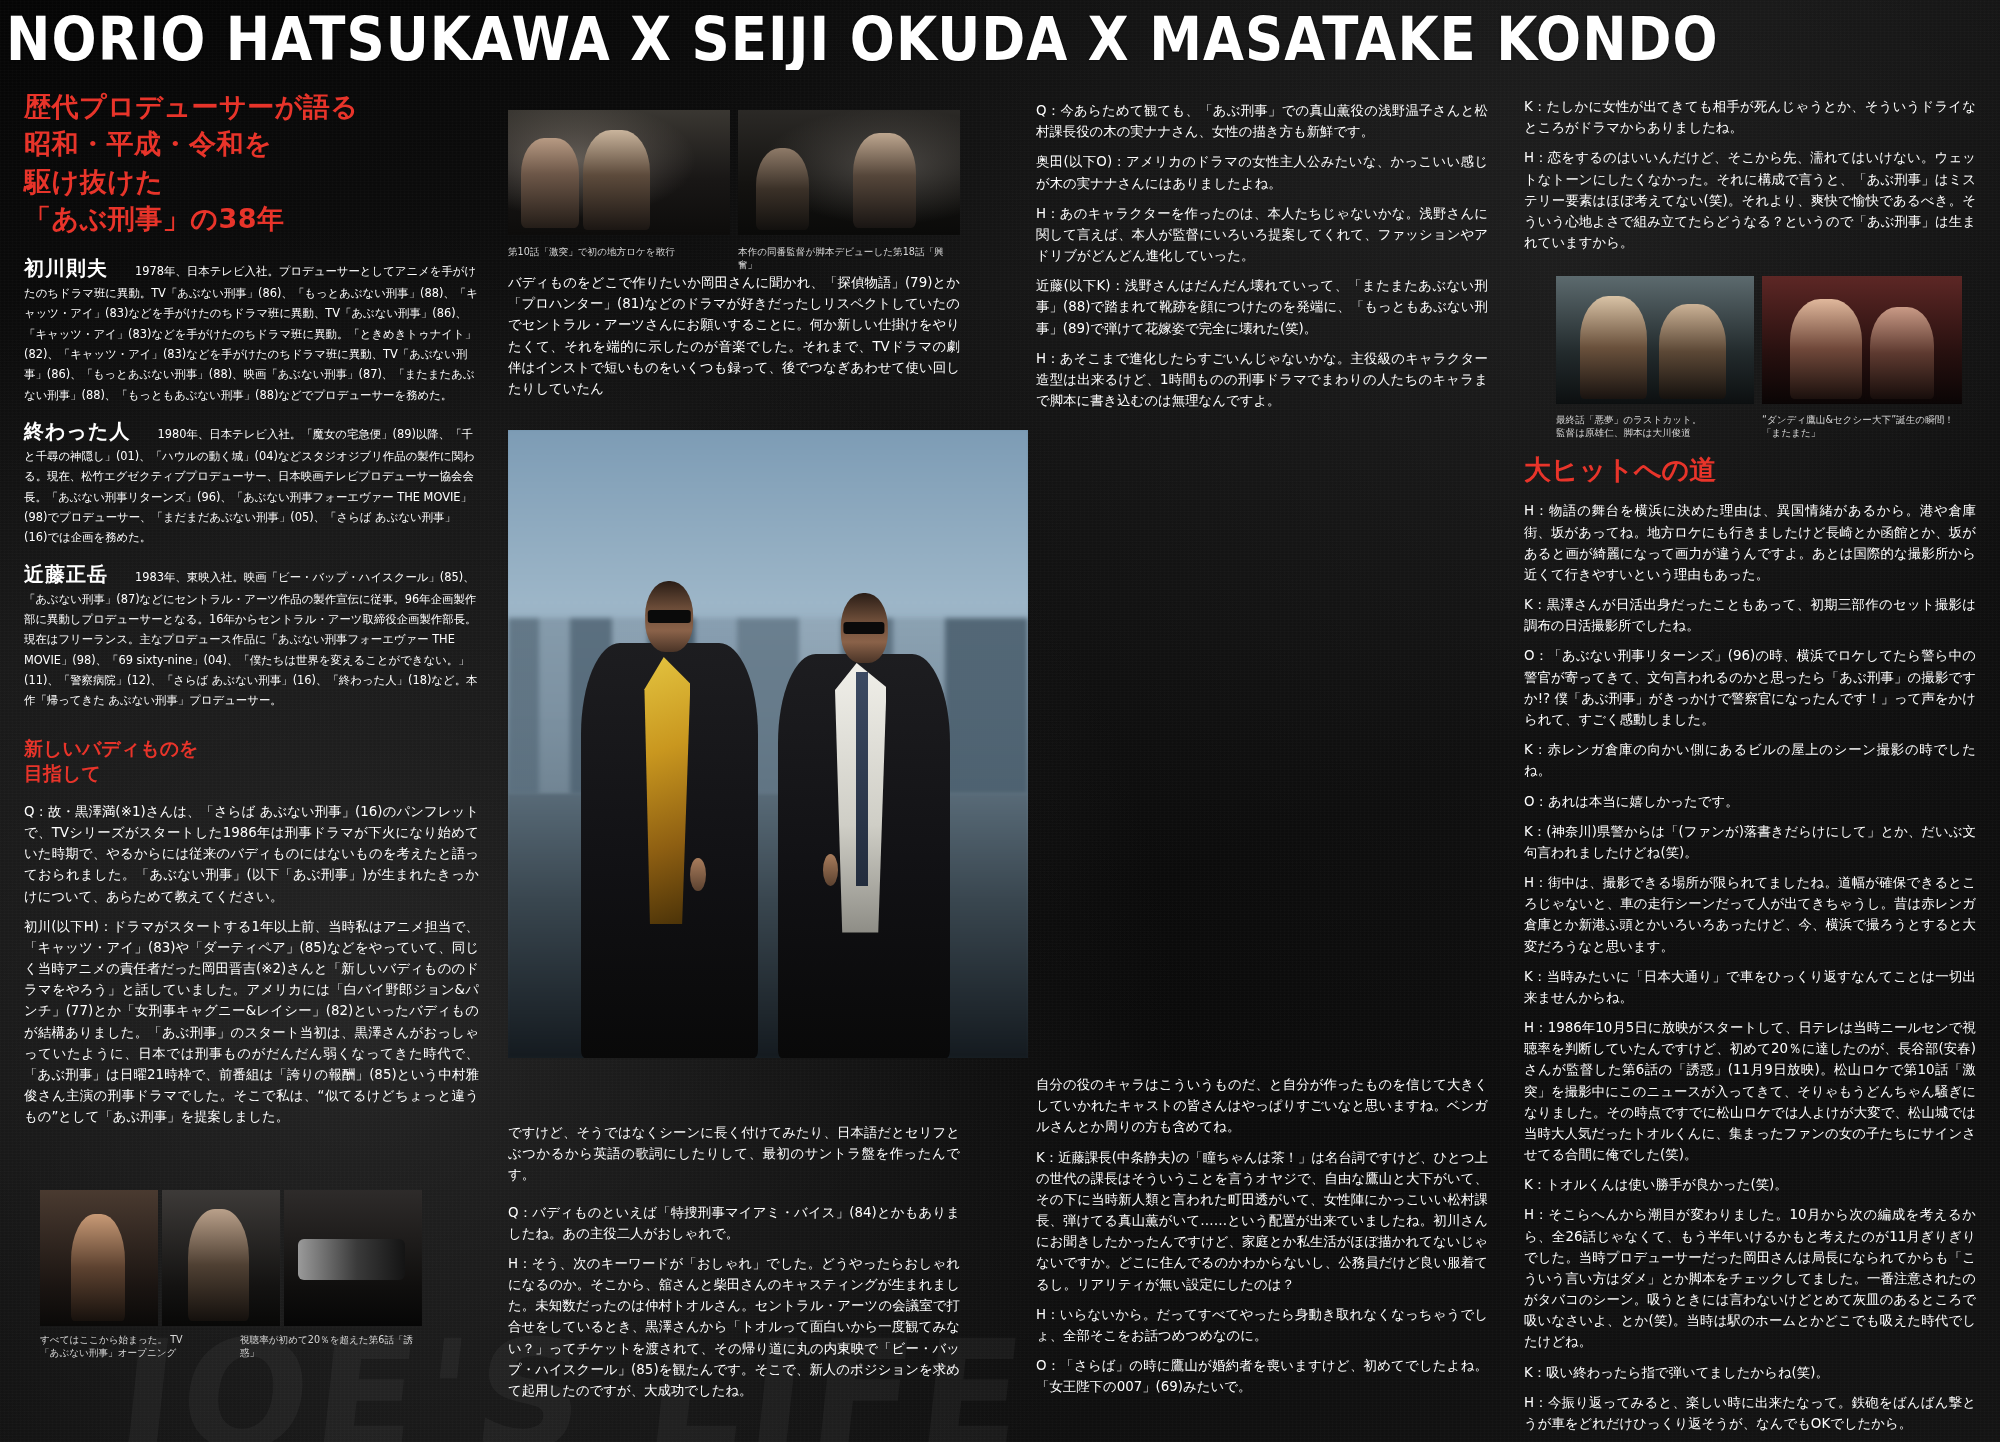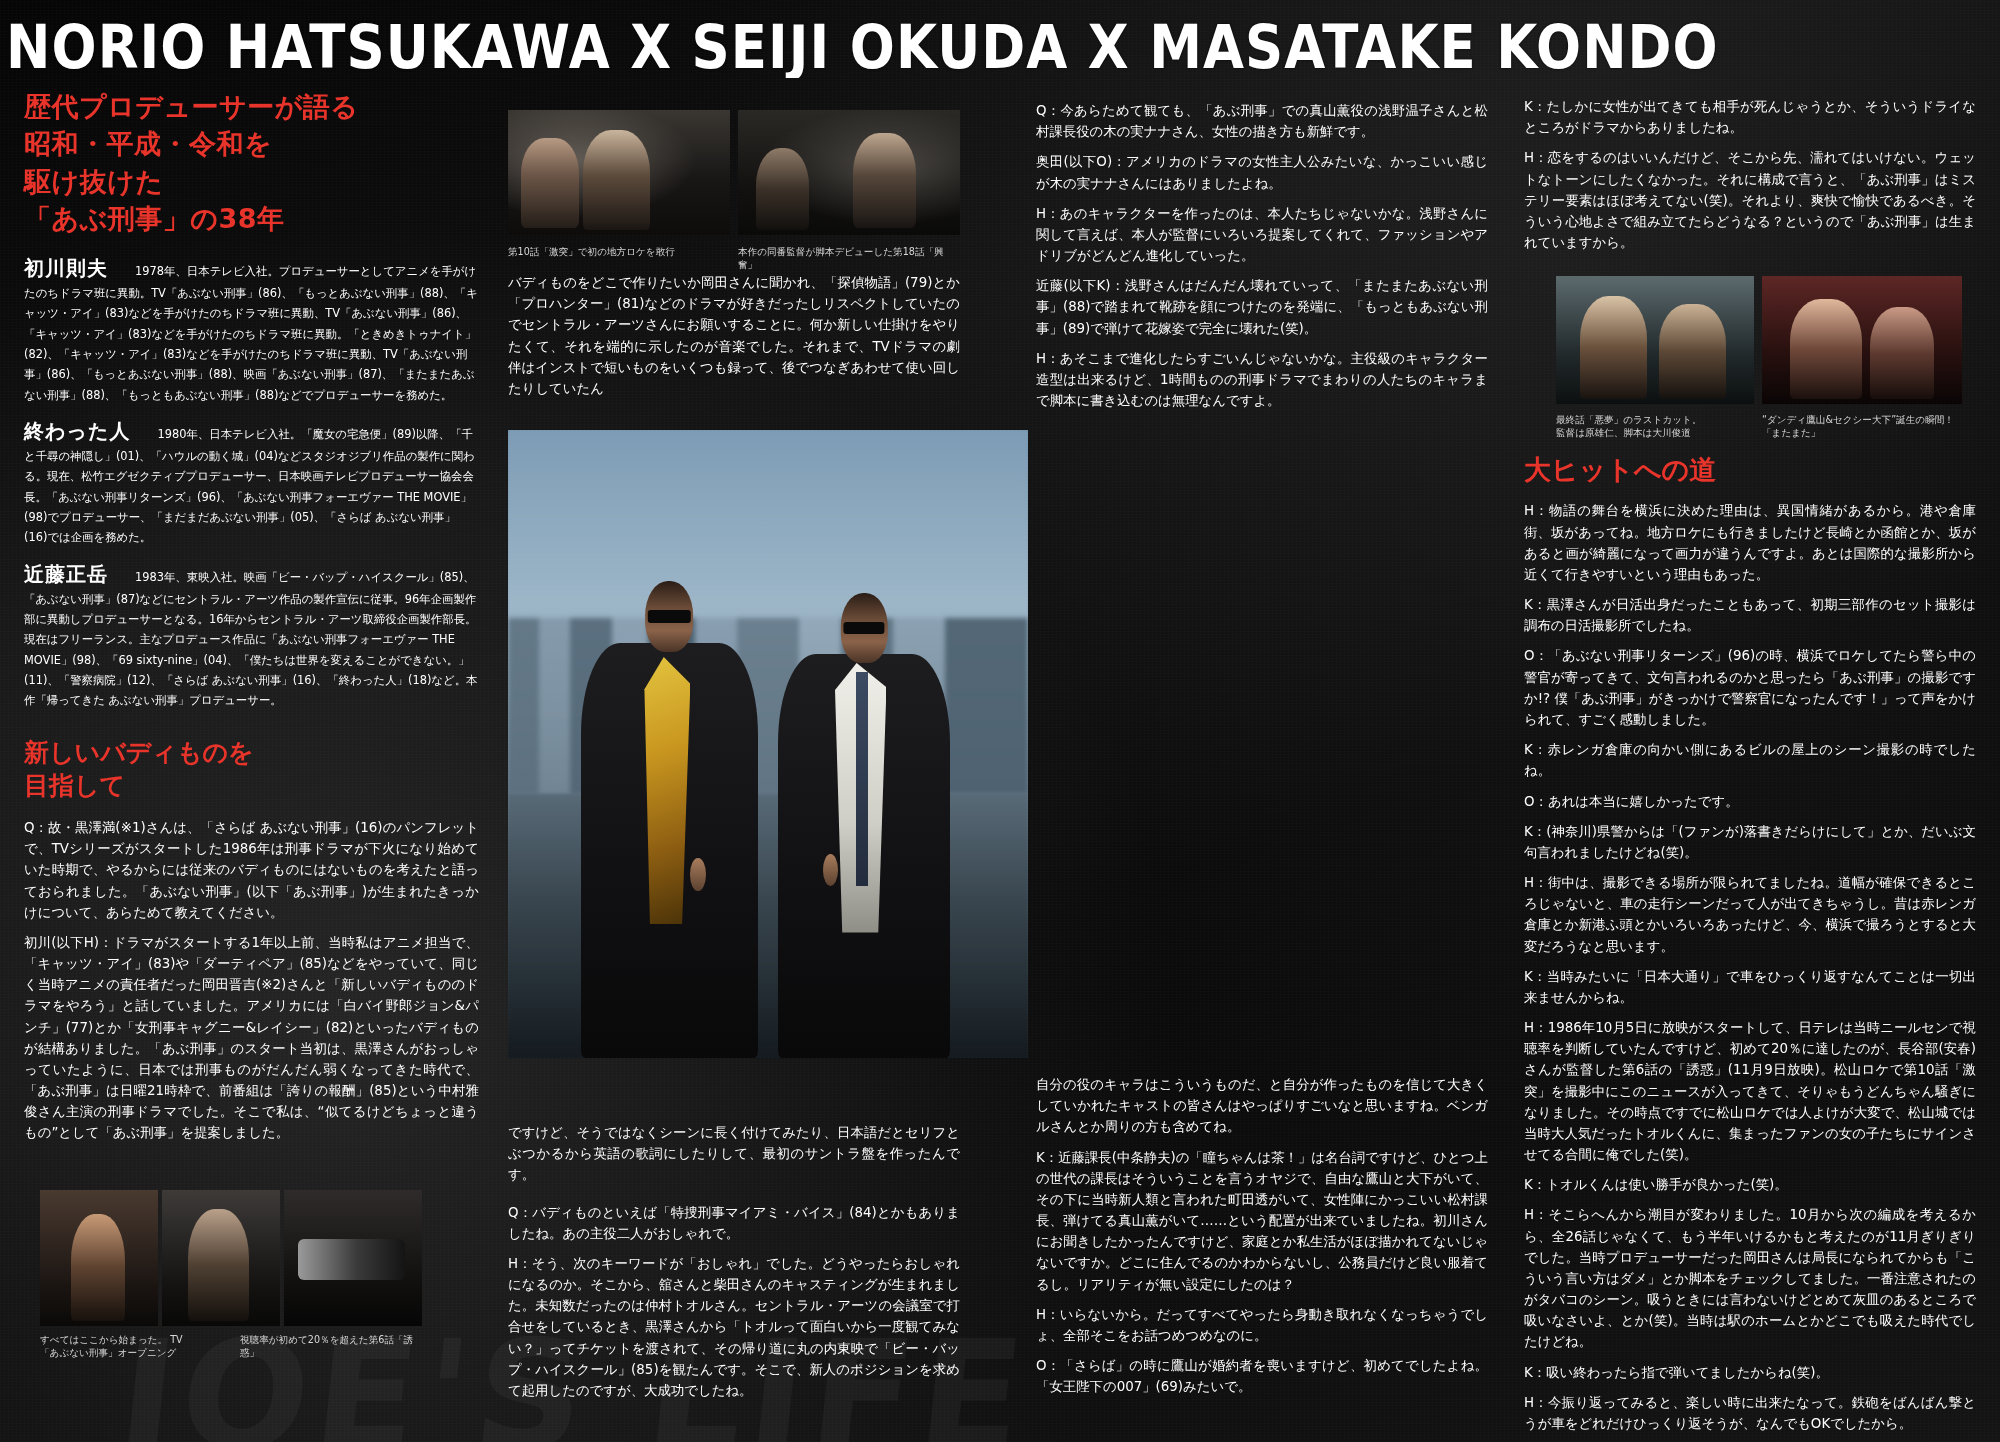--- a/index.html
+++ b/index.html
@@ -31,21 +31,21 @@
     font-size:150px;font-weight:bold;letter-spacing:6px;
     color:rgba(255,255,255,0.045);
     font-family:"DejaVu Sans","Liberation Sans",sans-serif;
     transform:skewX(-6deg);
     white-space:nowrap;
     pointer-events:none;
   }
 
   
   #banner{
-    position:absolute;left:0;top:16px;width:2000px;height:62px;
+    position:absolute;left:0;top:8px;width:2000px;height:62px;
     display:flex;align-items:center;
     overflow:hidden;
   }
   #banner .txt{
     font-size:52px;font-weight:bold;letter-spacing:1px;
     color:#ffffff;
     white-space:nowrap;
     transform:scaleY(1.18) scaleX(1.02);
     transform-origin:left center;
     padding-left:6px;
@@ -57,21 +57,21 @@
   .jp{
     font-size:13.4px;line-height:1.58;color:#ffffff;
     text-align:justify;
     font-family:"DejaVu Sans","Liberation Sans",sans-serif;
   }
   .headline-red{
     color:#e8342a;font-weight:bold;font-size:27px;line-height:1.38;
     letter-spacing:0.5px;
   }
   .subhead-red{
-    color:#e8342a;font-weight:bold;font-size:25px;line-height:1.35;
+    color:#e8342a;font-weight:bold;font-size:19px;line-height:1.35;
   }
   .name{
     font-weight:bold;font-size:20px;color:#ffffff;letter-spacing:1px;
     margin-right:22px;
   }
   .bio{font-size:11.4px;line-height:1.52;color:#ffffff;text-align:justify;}
   .qa{margin-bottom:9px;}
   .caption{font-size:9.6px;line-height:1.35;color:#d8d8d8;margin-top:4px;}
 
   

